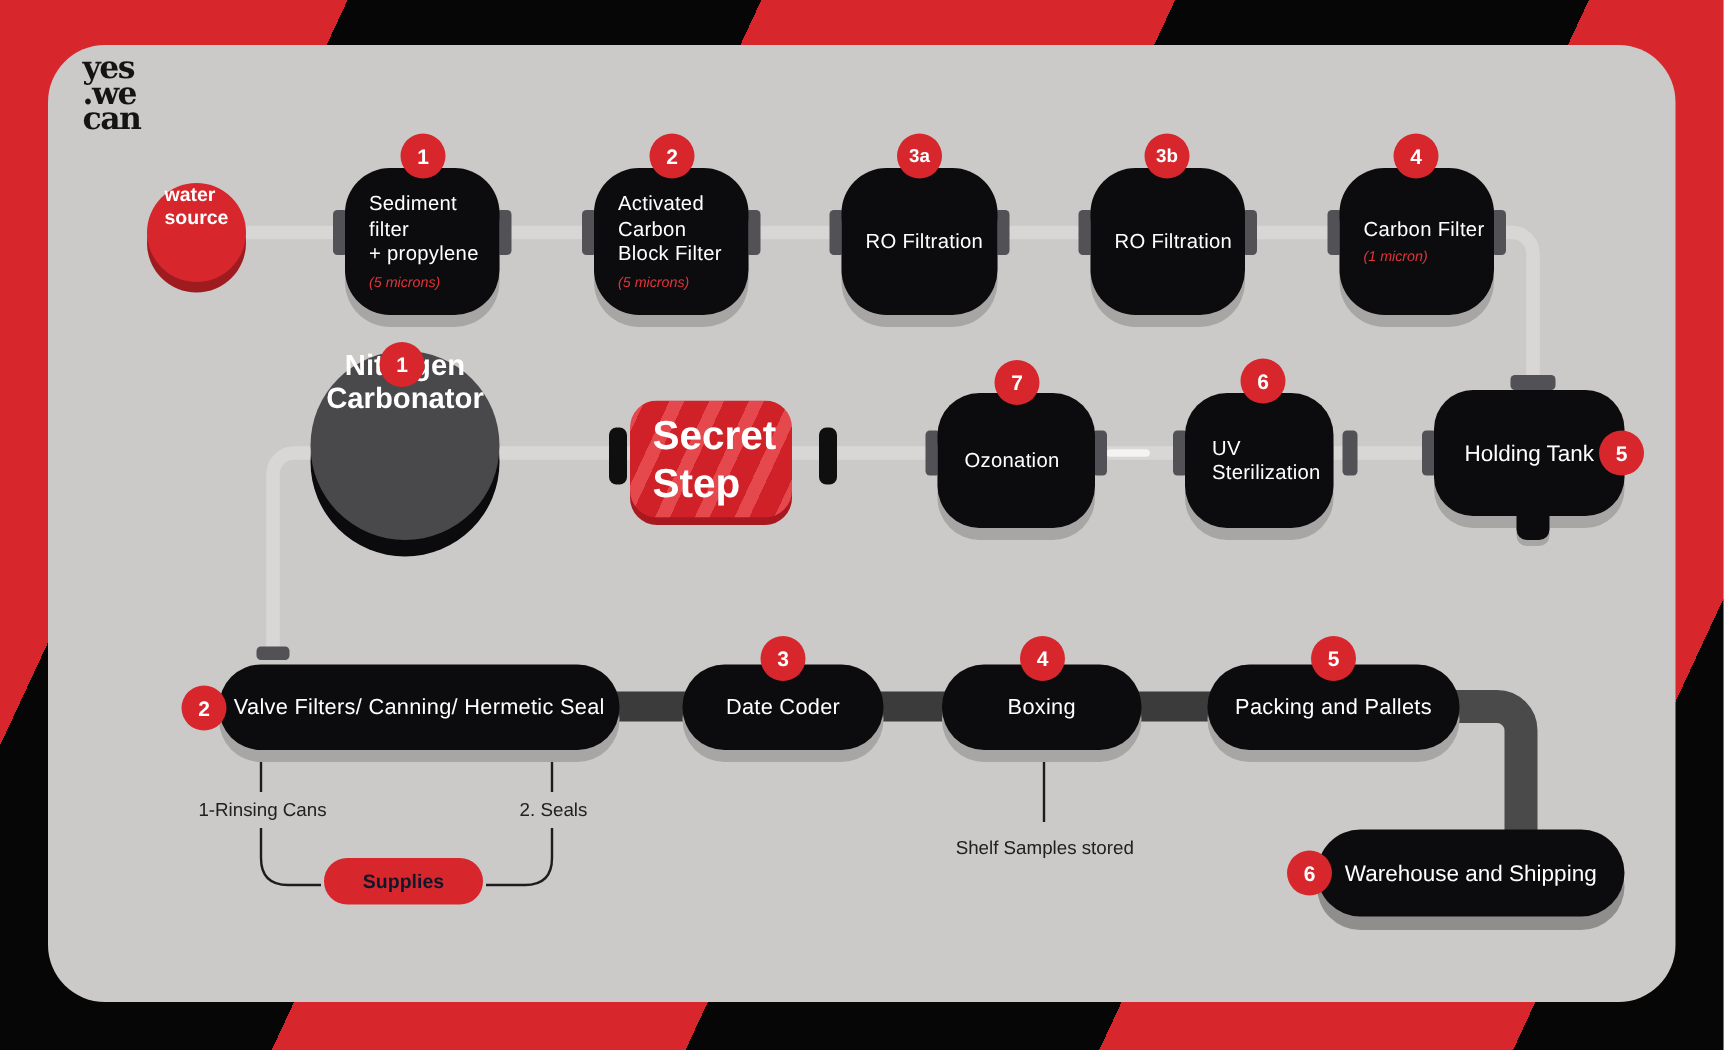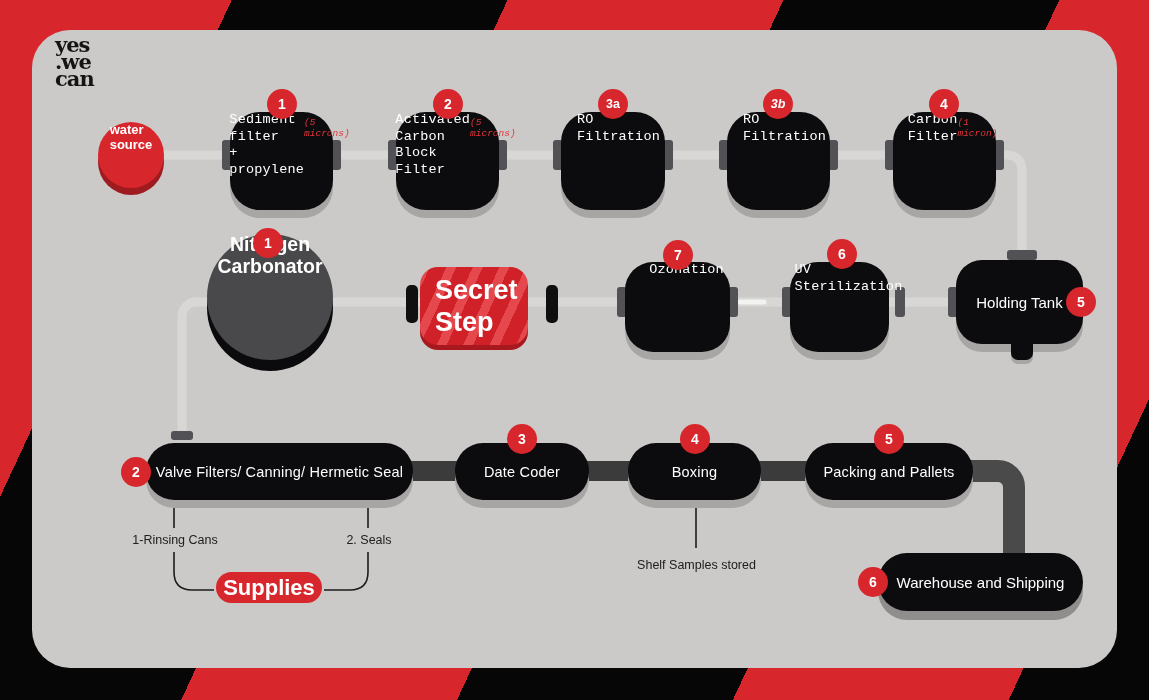--- a/index.html
+++ b/index.html
@@ -14,23 +14,22 @@
     background:#cbcac8;border-radius:38px;
   }
   .logo{
     position:absolute;left:55px;top:36px;
     font-family:"DejaVu Serif",serif;font-weight:bold;color:#141414;
     font-size:21px;line-height:17px;letter-spacing:-1px;white-space:pre-line;
   }
   svg.pipes{position:absolute;left:0;top:0;z-index:1;pointer-events:none;}
   .node{
     position:absolute;z-index:2;background:#0c0c0e;color:#fff;
-    display:flex;flex-direction:row;justify-content:center;
+    display:flex;flex-direction:column;justify-content:center;
     box-shadow:0 8px 0 #a7a6a4;
-    font-family:Liberation Mono, monospace;
   }
   .sq{width:103px;height:98px;border-radius:30px;top:112px;padding:0 0 0 16px;box-sizing:border-box;}
   .sq2{width:105px;height:90px;border-radius:28px;top:262px;padding:0 0 0 18px;box-sizing:border-box;}
   .title{font-size:13.5px;line-height:16.5px;white-space:pre-line;letter-spacing:.2px;}
   .note{font-size:9.5px;font-style:italic;color:#e2343a;margin-top:5px;}
   .pill{
     position:absolute;z-index:2;background:#0c0c0e;color:#fff;height:57px;top:443px;
     border-radius:28px;display:flex;align-items:center;justify-content:center;
     font-size:14.5px;letter-spacing:.2px;box-shadow:0 8px 0 #a7a6a4;text-align:center;
   }
@@ -70,21 +69,21 @@
     white-space:pre-line;box-shadow:0 5px 0 #a8191f;
     background:#cf2127;
     background-image:repeating-linear-gradient(115deg,
       rgba(255,120,124,.45) 0 9px,rgba(255,120,124,0) 9px 24px);
   }
   .annot{
     position:absolute;z-index:2;color:#202020;font-size:12.5px;text-align:center;
   }
   .supplies{
     position:absolute;z-index:3;left:216px;top:572px;width:106px;height:31px;
-    background:#d7262c;border-radius:16px;color:#ffffff;font-weight:bold;font-size:22px;
+    background:#d7262c;border-radius:16px;color:#0f172a;font-weight:bold;font-size:13px;
     display:flex;align-items:center;justify-content:center;
   }
   .wh{
     position:absolute;z-index:2;left:878px;top:553px;width:205px;height:58px;
     background:#0c0c0e;border-radius:29px;color:#fff;font-size:15px;
     display:flex;align-items:center;justify-content:center;box-shadow:0 9px 0 #8f8e8c;
   }
 </style>
 </head>
 <body>
@@ -165,21 +164,21 @@
   <div class="title">RO Filtration</div>
 </div>
 <div class="node sq" style="left:893px;">
   <div class="title">Carbon Filter</div>
   <div class="note">(1 micron)</div>
 </div>
 
 <div class="badge" style="left:267px;top:89px;">1</div>
 <div class="badge" style="left:433px;top:89px;">2</div>
 <div class="badge" style="left:598px;top:89px;font-size:12.5px;">3a</div>
-<div class="badge" style="left:763px;top:89px;font-size:12.5px;font-style:italic;">3b</div>
+<div class="badge" style="left:763px;top:89px;font-size:12.5px;">3b</div>
 <div class="badge" style="left:929px;top:89px;">4</div>
 
 <div class="tank">
   <span>Holding Tank</span>
 </div>
 <div class="tanktab"></div>
 <div class="badge" style="left:1066px;top:287px;">5</div>
 
 <div class="node sq2" style="left:790px;width:99px;">
   <div class="title">UV

